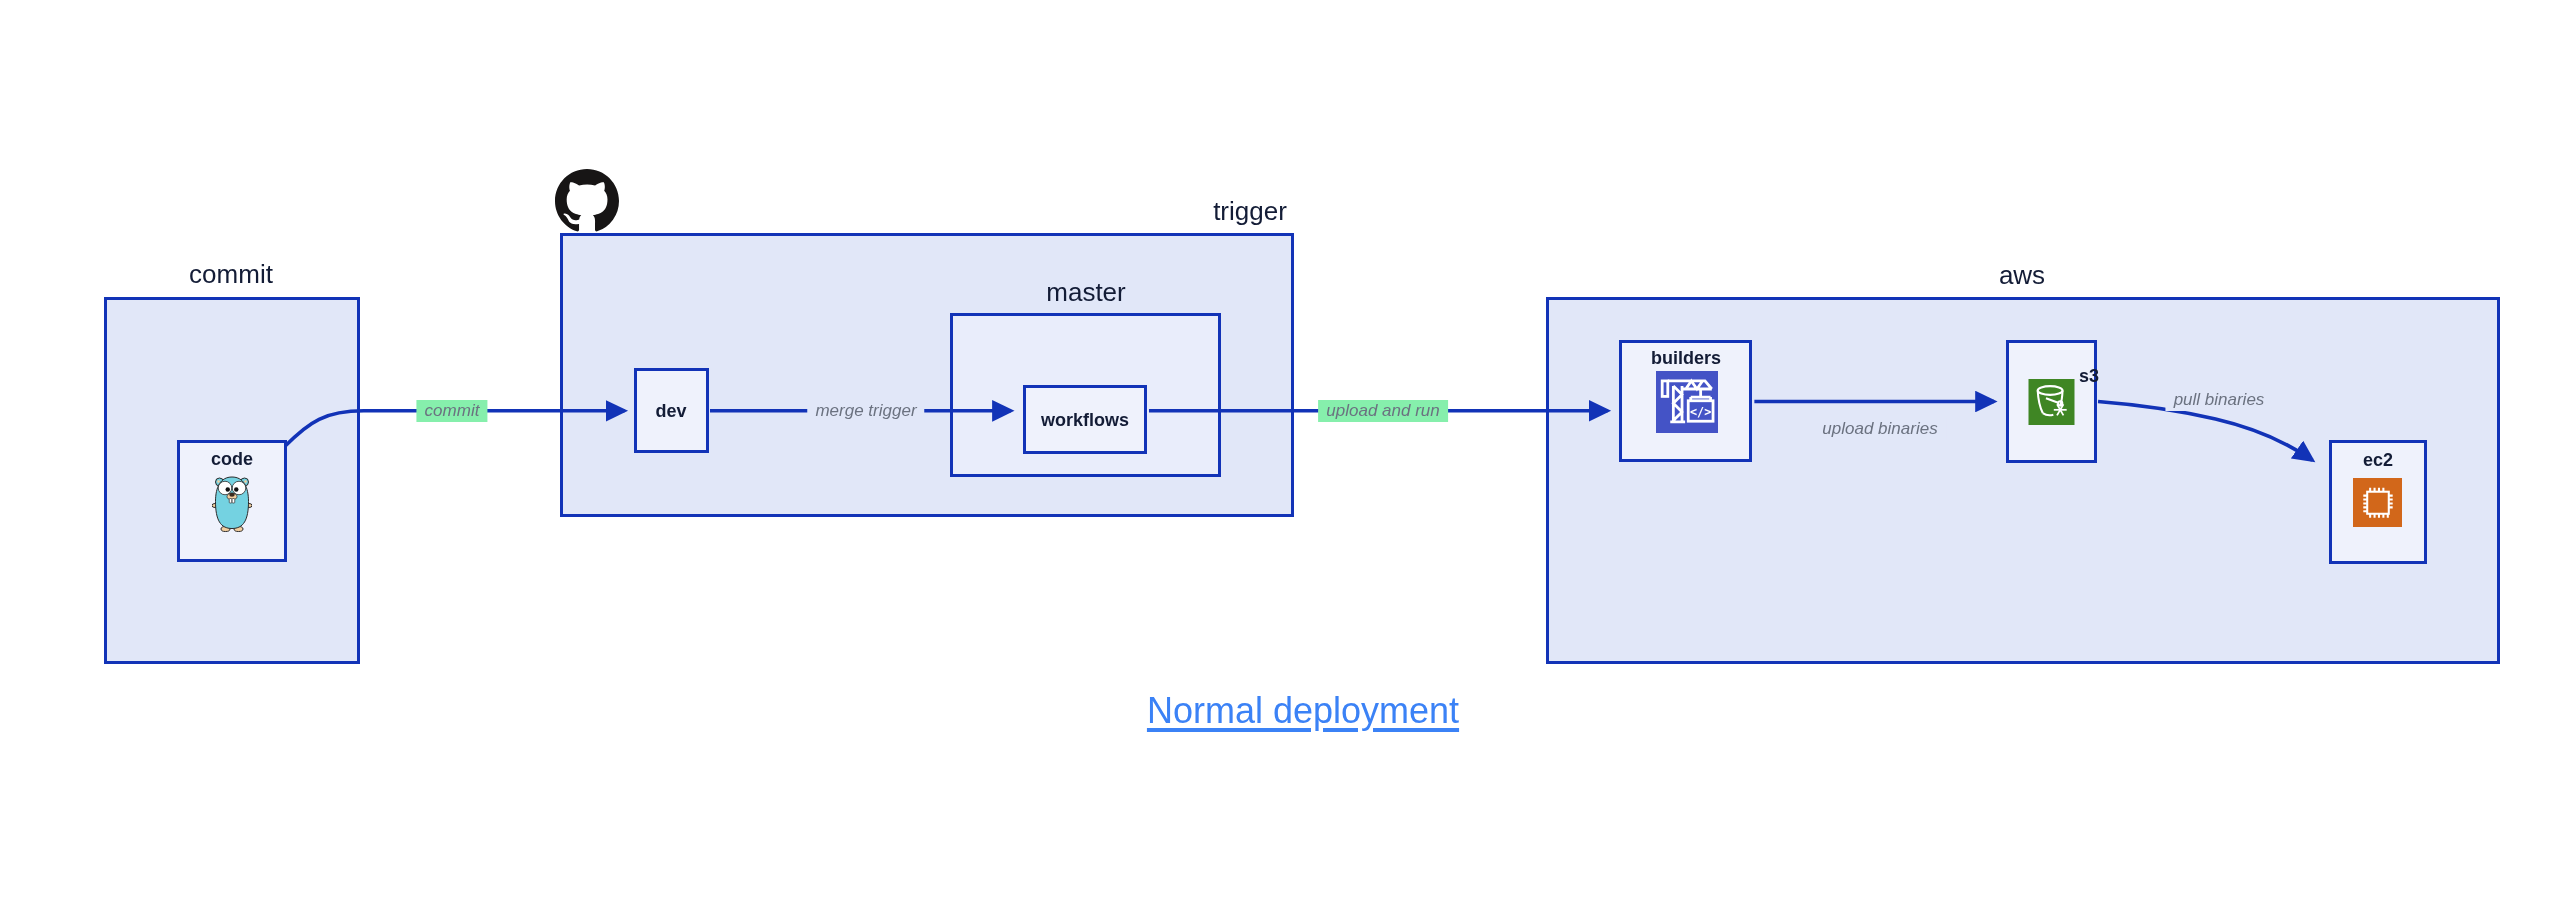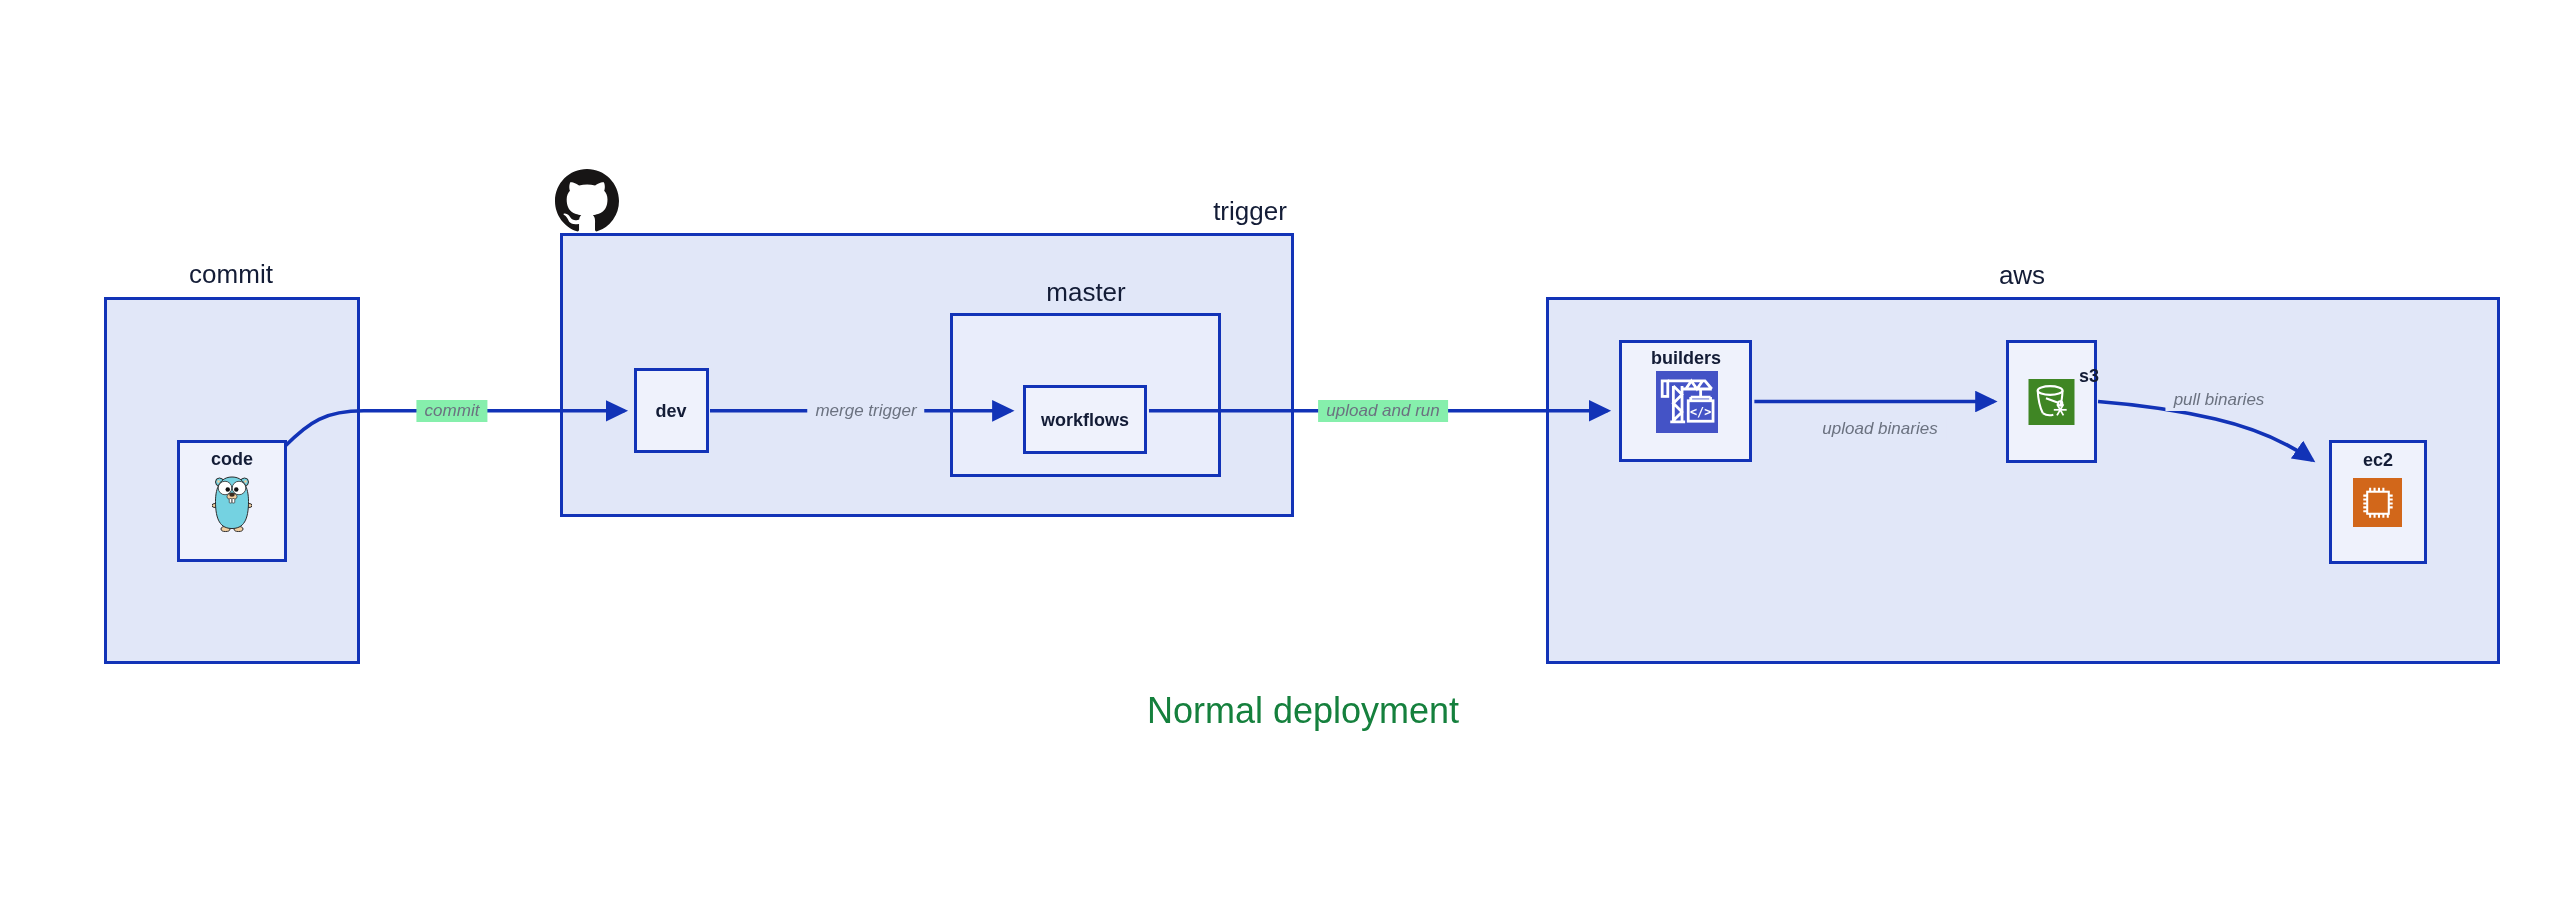--- a/index.html
+++ b/index.html
@@ -12,22 +12,22 @@
 
   .container-label{position:absolute;transform:translate(-50%,-50%);font-size:26px;color:#131c36;white-space:nowrap;z-index:3;}
   .node-label{position:absolute;transform:translate(-50%,-50%);font-size:18px;font-weight:bold;color:#131c36;white-space:nowrap;z-index:5;}
   .edge-label{position:absolute;transform:translate(-50%,-50%);font-size:17px;font-style:italic;color:#6b7280;white-space:nowrap;z-index:6;padding:1px 8.2px;}
   .edge-label.on-white{background:#86efac;}
   .edge-label.on-fill{background:#e1e7f8;}
 
   #edge-layer{position:absolute;left:0;top:0;z-index:3;pointer-events:none;}
   .icon-wrap{position:absolute;z-index:5;line-height:0;}
 
-  .title{position:absolute;transform:translate(-50%,-50%);font-size:36px;color:#15803d;white-space:nowrap;
-         text-decoration-thickness:3.6px;text-underline-offset:5.2px;z-index:6;}
+  .title{position:absolute;transform:translate(-50%,-50%);font-size:36px;color:#3b82f6;white-space:nowrap;
+         text-decoration:underline;text-decoration-thickness:3.6px;text-underline-offset:5.2px;z-index:6;}
 </style>
 </head>
 <body>
 
 <div id="canvas">
 
   <div class="container-box" style="left:104px;top:297px;width:256px;height:367px;"></div>
   <div class="container-box" style="left:560px;top:233px;width:734px;height:284px;"></div>
   <div class="container-box master" style="left:950px;top:313px;width:271px;height:164px;"></div>
   <div class="container-box" style="left:1546px;top:297px;width:954px;height:367px;"></div>

